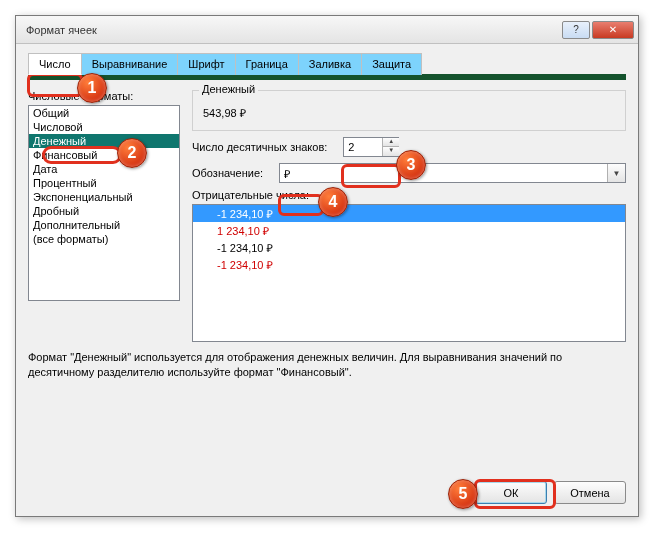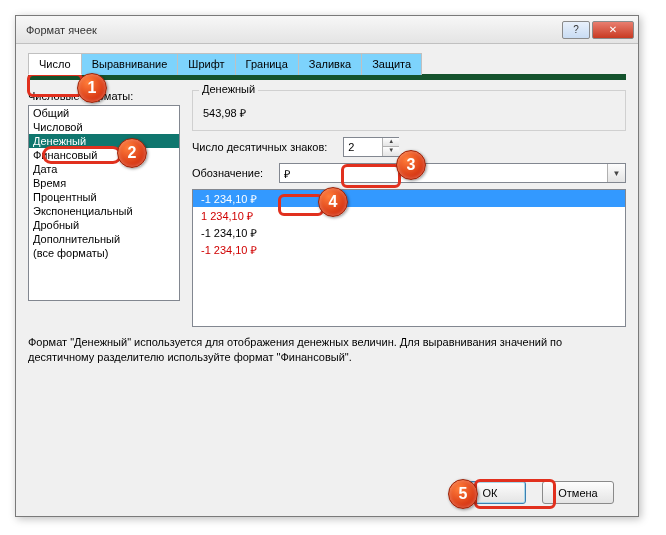--- a/index.html
+++ b/index.html
@@ -142,31 +142,31 @@
     background: linear-gradient(#fdfdfd,#e4e4e4);
     border-left: 1px solid #b0b0b0;
     display: flex; align-items: center; justify-content: center;
     font-size: 8px; cursor: pointer; color:#444;
   }
   .neg-list {
     border: 1px solid #828790;
     background: #fff;
     height: 138px;
   }
-  .neg-item { padding: 1px 8px; }
+  .neg-item { padding: 1px 24px; }
   .neg-item.sel { background: #3399ff; color: #fff; }
   .neg-item.red { color: #d00000; }
   .desc {
     margin-top: 8px;
     line-height: 1.35;
   }
   .footer {
     position: absolute;
-    bottom: 12px; right: 24px;
-    display: flex; gap: 16px;
+    bottom: 12px; right: 12px;
+    display: flex; gap: 7px;
   }
   .btn {
     width: 72px; height: 23px;
     border: 1px solid #8a8a8a;
     background: linear-gradient(#fdfdfd,#e4e4e4);
     border-radius: 3px;
     cursor: pointer;
     font: inherit;
   }
   .btn.default {
@@ -218,21 +218,20 @@
 
     <div class="content-row">
       <div class="left-col">
         <span class="label">Числовые форматы:</span>
         <div class="listbox" id="format-list">
             <div class="listbox-item">Общий</div>
             <div class="listbox-item">Числовой</div>
             <div class="listbox-item selected">Денежный</div>
             <div class="listbox-item">Финансовый</div>
             <div class="listbox-item">Дата</div>
-            <div class="listbox-item">Время</div>
             <div class="listbox-item">Процентный</div>
             <div class="listbox-item">Экспоненциальный</div>
             <div class="listbox-item">Дробный</div>
             <div class="listbox-item">Дополнительный</div>
             <div class="listbox-item">(все форматы)</div>
           </div>
       </div>
 
       <div class="right-col">
         <div class="group">
@@ -252,20 +251,21 @@
         </div>
 
         <div class="row">
           <span>Обозначение:</span>
           <div class="combo">
             <input class="combo-input" value="₽" style="">
             <div class="combo-btn">▼</div>
           </div>
         </div>
 
+        <span class="label">Отрицательные числа:</span>
         <div class="neg-list" id="neg-list">
             <div class="neg-item sel">-1 234,10 ₽</div>
             <div class="neg-item red">1 234,10 ₽</div>
             <div class="neg-item ">-1 234,10 ₽</div>
             <div class="neg-item red">-1 234,10 ₽</div>
           </div>
       </div>
     </div>
 
     <div class="desc">Формат "Денежный" используется для отображения денежных величин. Для выравнивания значений по десятичному разделителю используйте формат "Финансовый".</div>

